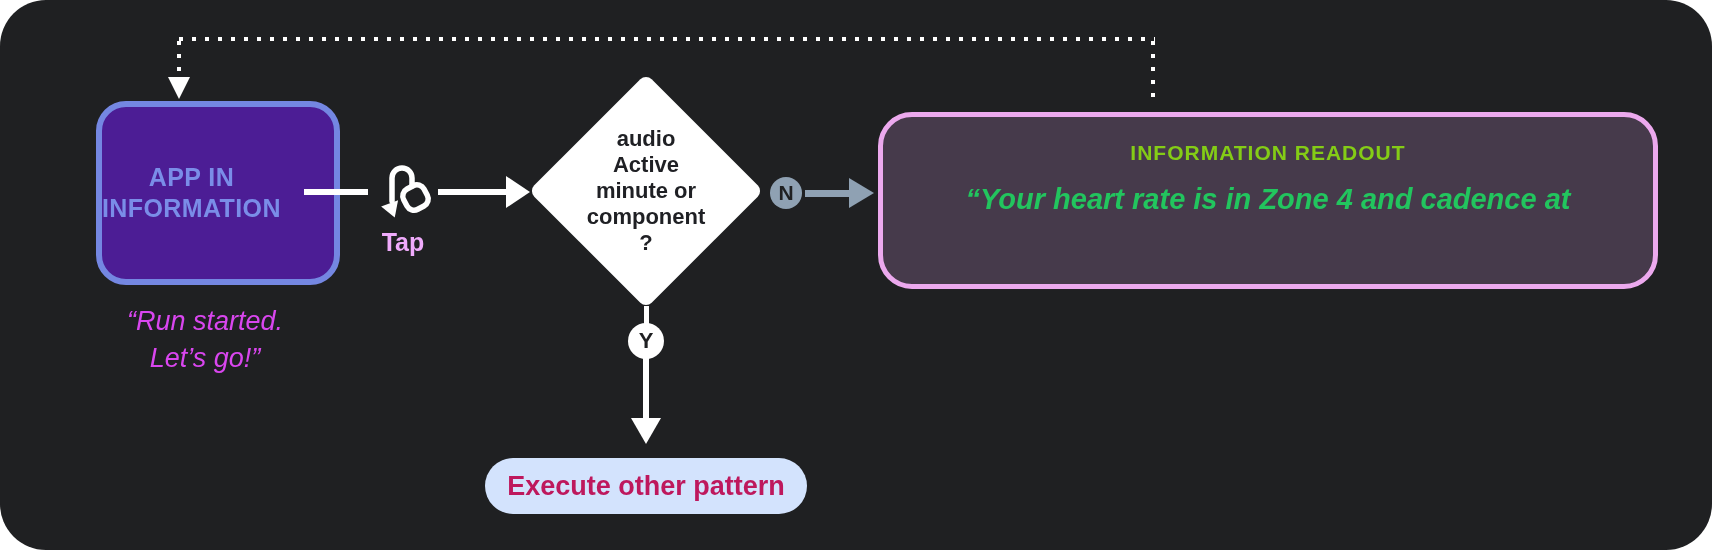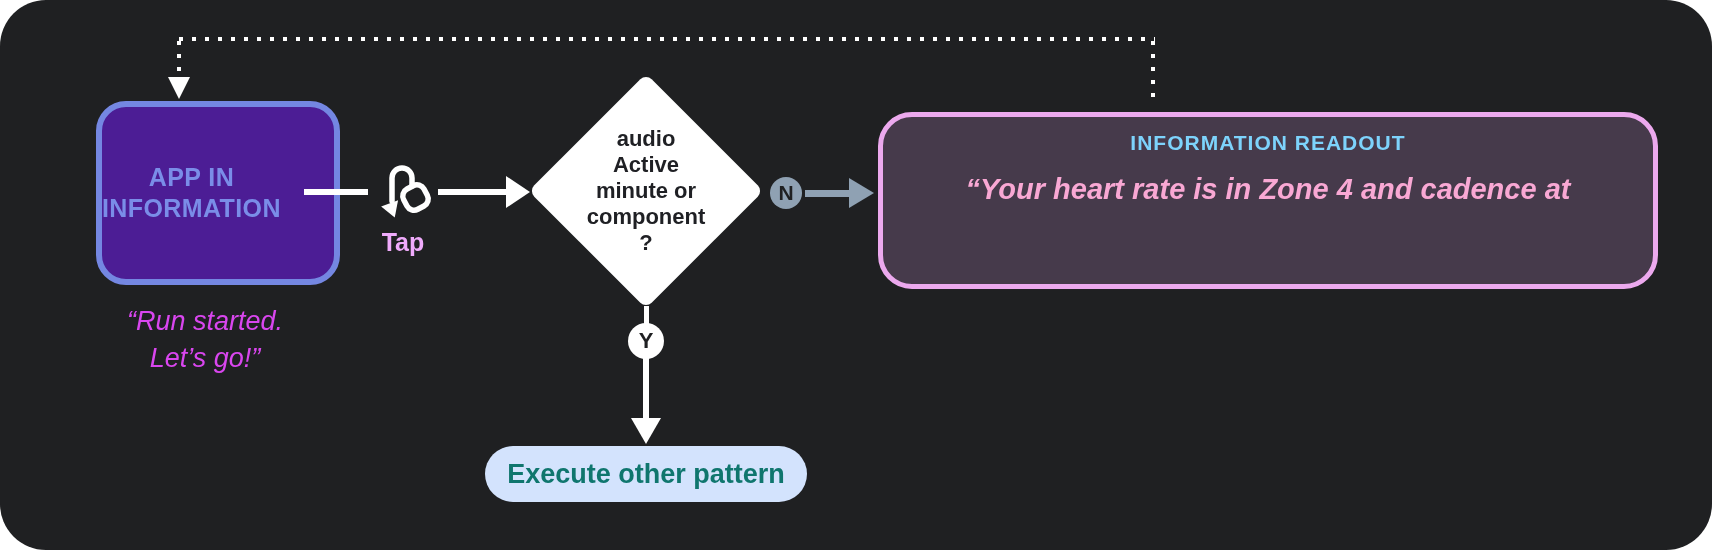--- a/index.html
+++ b/index.html
@@ -50,34 +50,34 @@
     color:#1F2022;font-size:22px;}
   
   .gray-line{position:absolute;left:805px;top:190px;width:44px;height:7px;background:#8FA1B3;}
   .gray-head{position:absolute;left:849px;top:178px;width:0;height:0;
     border-top:15px solid transparent;border-bottom:15px solid transparent;
     border-left:25px solid #8FA1B3;}
   
   .readout{position:absolute;left:878px;top:112px;width:780px;height:177px;
     box-sizing:border-box;background:#463A4B;border:5px solid #ECA9EE;border-radius:34px;
     text-align:center;}
-  .readout-title{margin-top:14px;color:#7dd3fc;font-size:21px;font-weight:bold;
+  .readout-title{margin-top:24px;color:#84cc16;font-size:21px;font-weight:bold;
     letter-spacing:1px;}
-  .readout-quote{margin-top:12px;color:#f9a8d4;font-size:29px;font-weight:bold;
+  .readout-quote{margin-top:12px;color:#22c55e;font-size:29px;font-weight:bold;
     font-style:italic;line-height:45px;}
   
   .y-conn{left:644px;top:306px;width:5px;height:18px;}
   .arrow3{left:643px;top:358px;width:6px;height:60px;}
   .arrow3-head{position:absolute;left:631px;top:418px;width:0;height:0;
     border-left:15px solid transparent;border-right:15px solid transparent;
     border-top:26px solid #fff;}
   
-  .pill{position:absolute;left:485px;top:446px;width:322px;height:56px;
+  .pill{position:absolute;left:485px;top:458px;width:322px;height:56px;
     border-radius:28px;background:#D3E3FD;display:flex;align-items:center;
-    justify-content:center;color:#0f766e;font-size:27px;font-weight:bold;}
+    justify-content:center;color:#be185d;font-size:27px;font-weight:bold;}
 </style>
 </head>
 <body>
 
 <div class="canvas">
 
   <div class="dot-h"></div>
   <div class="dot-v left"></div>
   <div class="dot-v right"></div>
   <div class="head-down-white"></div>

